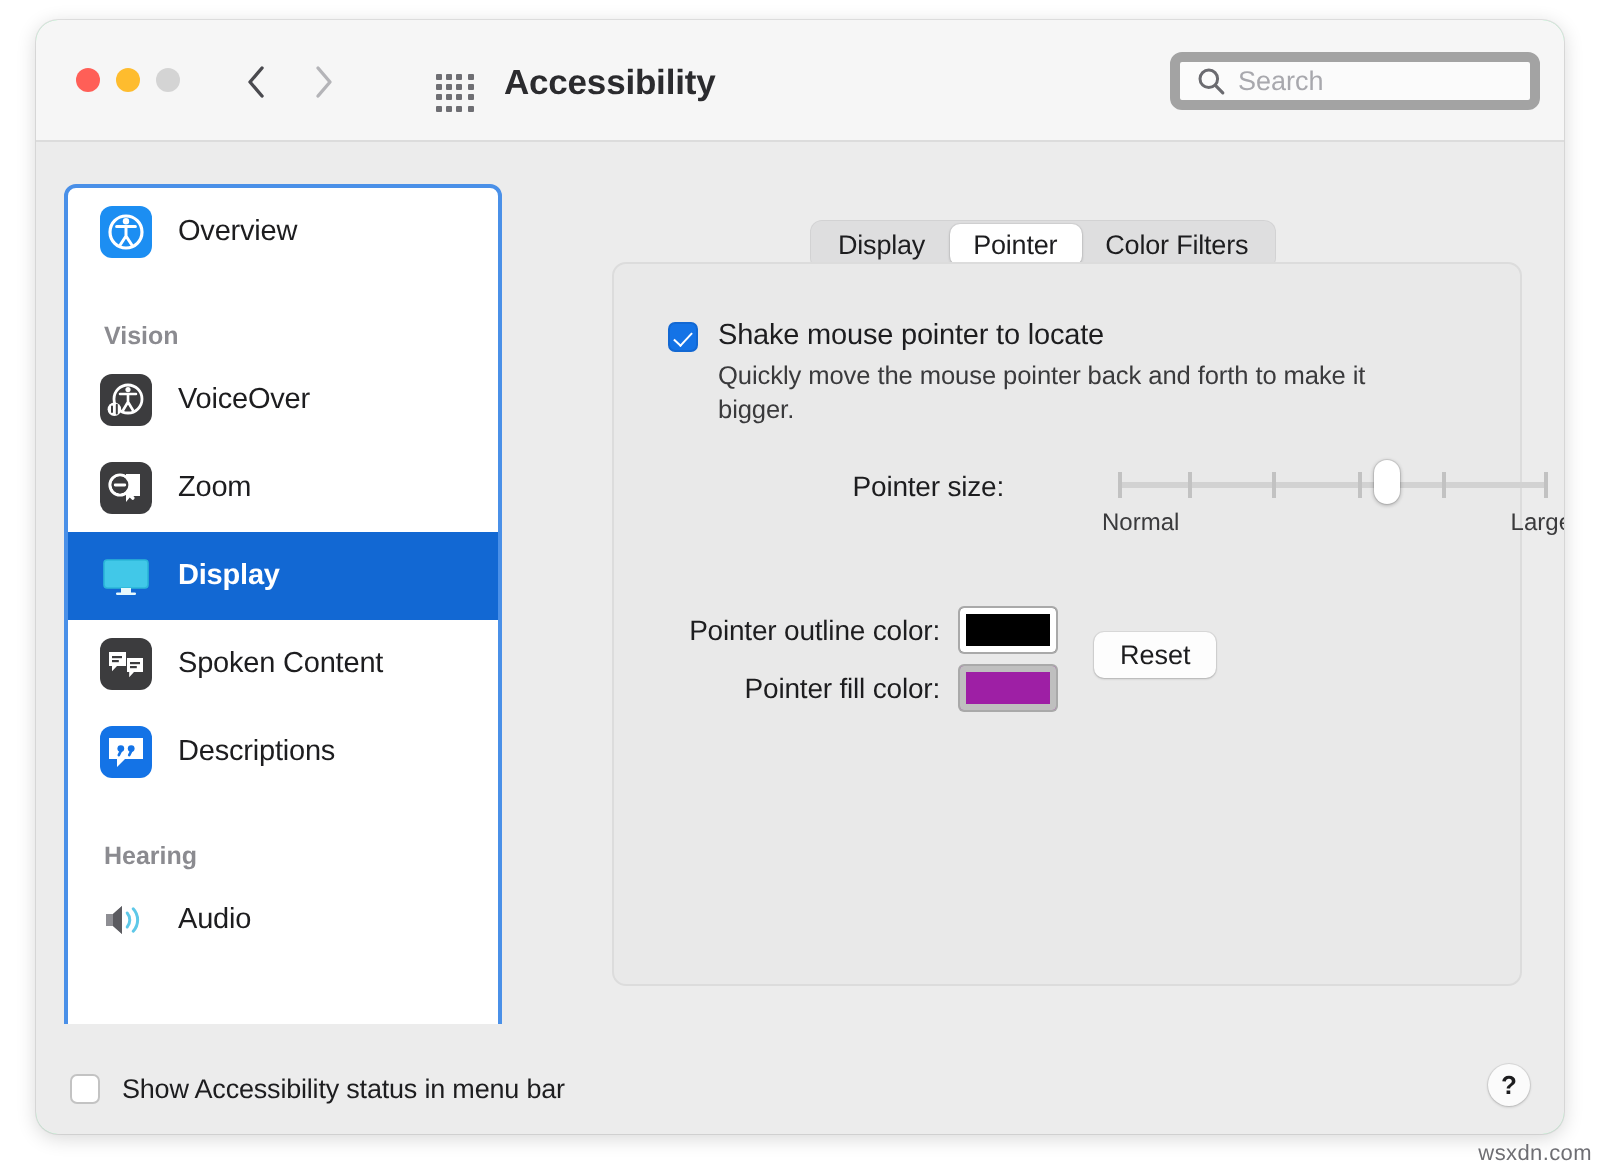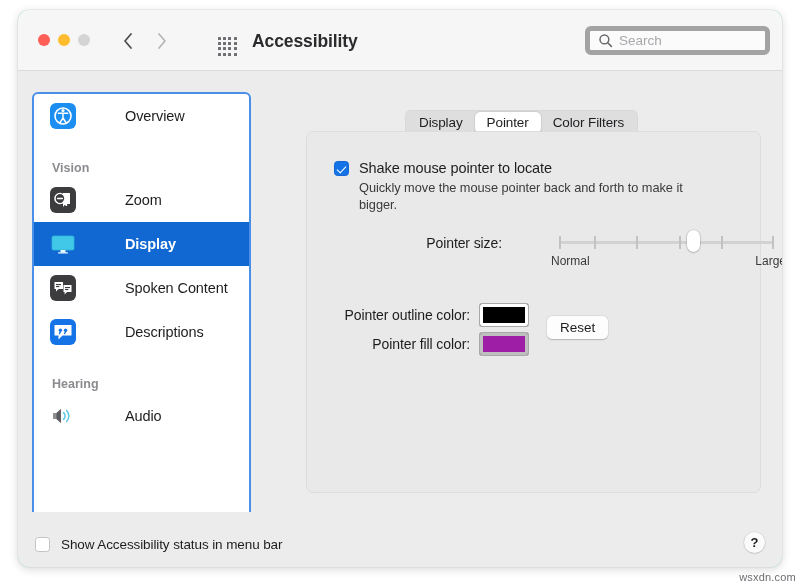--- a/index.html
+++ b/index.html
@@ -155,21 +155,20 @@
     height: 422px;
     overflow: hidden;
   }
   .sb-item {
     display: flex;
     align-items: center;
     height: 44px;
     padding-left: 16px;
     box-sizing: border-box;
     cursor: default;
-    gap: 36px;
   }
   .sb-item.selected { background: #1268d3; }
   .sb-item .sb-label {
     font-size: 14.5px;
     color: #1d1d1f;
     margin-left: 13px;
     letter-spacing: -0.1px;
   }
   .sb-item.selected .sb-label { color: #ffffff; font-weight: bold; }
   .sb-group {
@@ -503,20 +502,33 @@
                 <circle cx="13" cy="13" r="8" fill="none" stroke="#ffffff" stroke-width="1.6"></circle>
                 <circle cx="13" cy="7.6" r="1.6" fill="#ffffff"></circle>
                 <path d="M8.3 10.2 H17.7 M13 10.2 V15 M13 15 L10 19.6 M13 15 L16 19.6" stroke="#ffffff" stroke-width="1.5" stroke-linecap="round" fill="none"></path>
               </svg>
             </span>
             <span class="sb-label">Overview</span>
           </div>
 
           <div class="sb-group">Vision</div>
 
+          <div class="sb-item">
+            <span class="sb-icon">
+              <svg width="26" height="26" viewBox="0 0 26 26">
+                <rect x="0" y="0" width="26" height="26" rx="6" fill="#3c3c3e"></rect>
+                <circle cx="14" cy="12.5" r="7" fill="none" stroke="#ffffff" stroke-width="1.4"></circle>
+                <circle cx="14" cy="7.8" r="1.3" fill="#ffffff"></circle>
+                <path d="M10 10 H18 M14 10 V14 M14 14 L11.6 18 M14 14 L16.4 18" stroke="#ffffff" stroke-width="1.3" stroke-linecap="round" fill="none"></path>
+                <circle cx="7.2" cy="17.6" r="3.4" fill="#ffffff"></circle>
+                <path d="M6 16.2 L6 19 M8.4 15.4 L8.4 19.8" stroke="#3c3c3e" stroke-width="1" stroke-linecap="round"></path>
+              </svg>
+            </span>
+            <span class="sb-label">VoiceOver</span>
+          </div>
 
           <div class="sb-item">
             <span class="sb-icon">
               <svg width="26" height="26" viewBox="0 0 26 26">
                 <rect x="0" y="0" width="26" height="26" rx="6" fill="#3c3c3e"></rect>
                 <path d="M13 6 H20 V17 H15.5 L13 20 V17 H13 Z" fill="#ffffff"></path>
                 <circle cx="10" cy="11.5" r="5" fill="none" stroke="#ffffff" stroke-width="1.6"></circle>
                 <circle cx="10" cy="11.5" r="4.2" fill="#3c3c3e"></circle>
                 <line x1="7.6" y1="11.5" x2="12.4" y2="11.5" stroke="#ffffff" stroke-width="1.4" stroke-linecap="round"></line>
                 <line x1="13.6" y1="15.1" x2="16.4" y2="18" stroke="#ffffff" stroke-width="1.8" stroke-linecap="round"></line>

